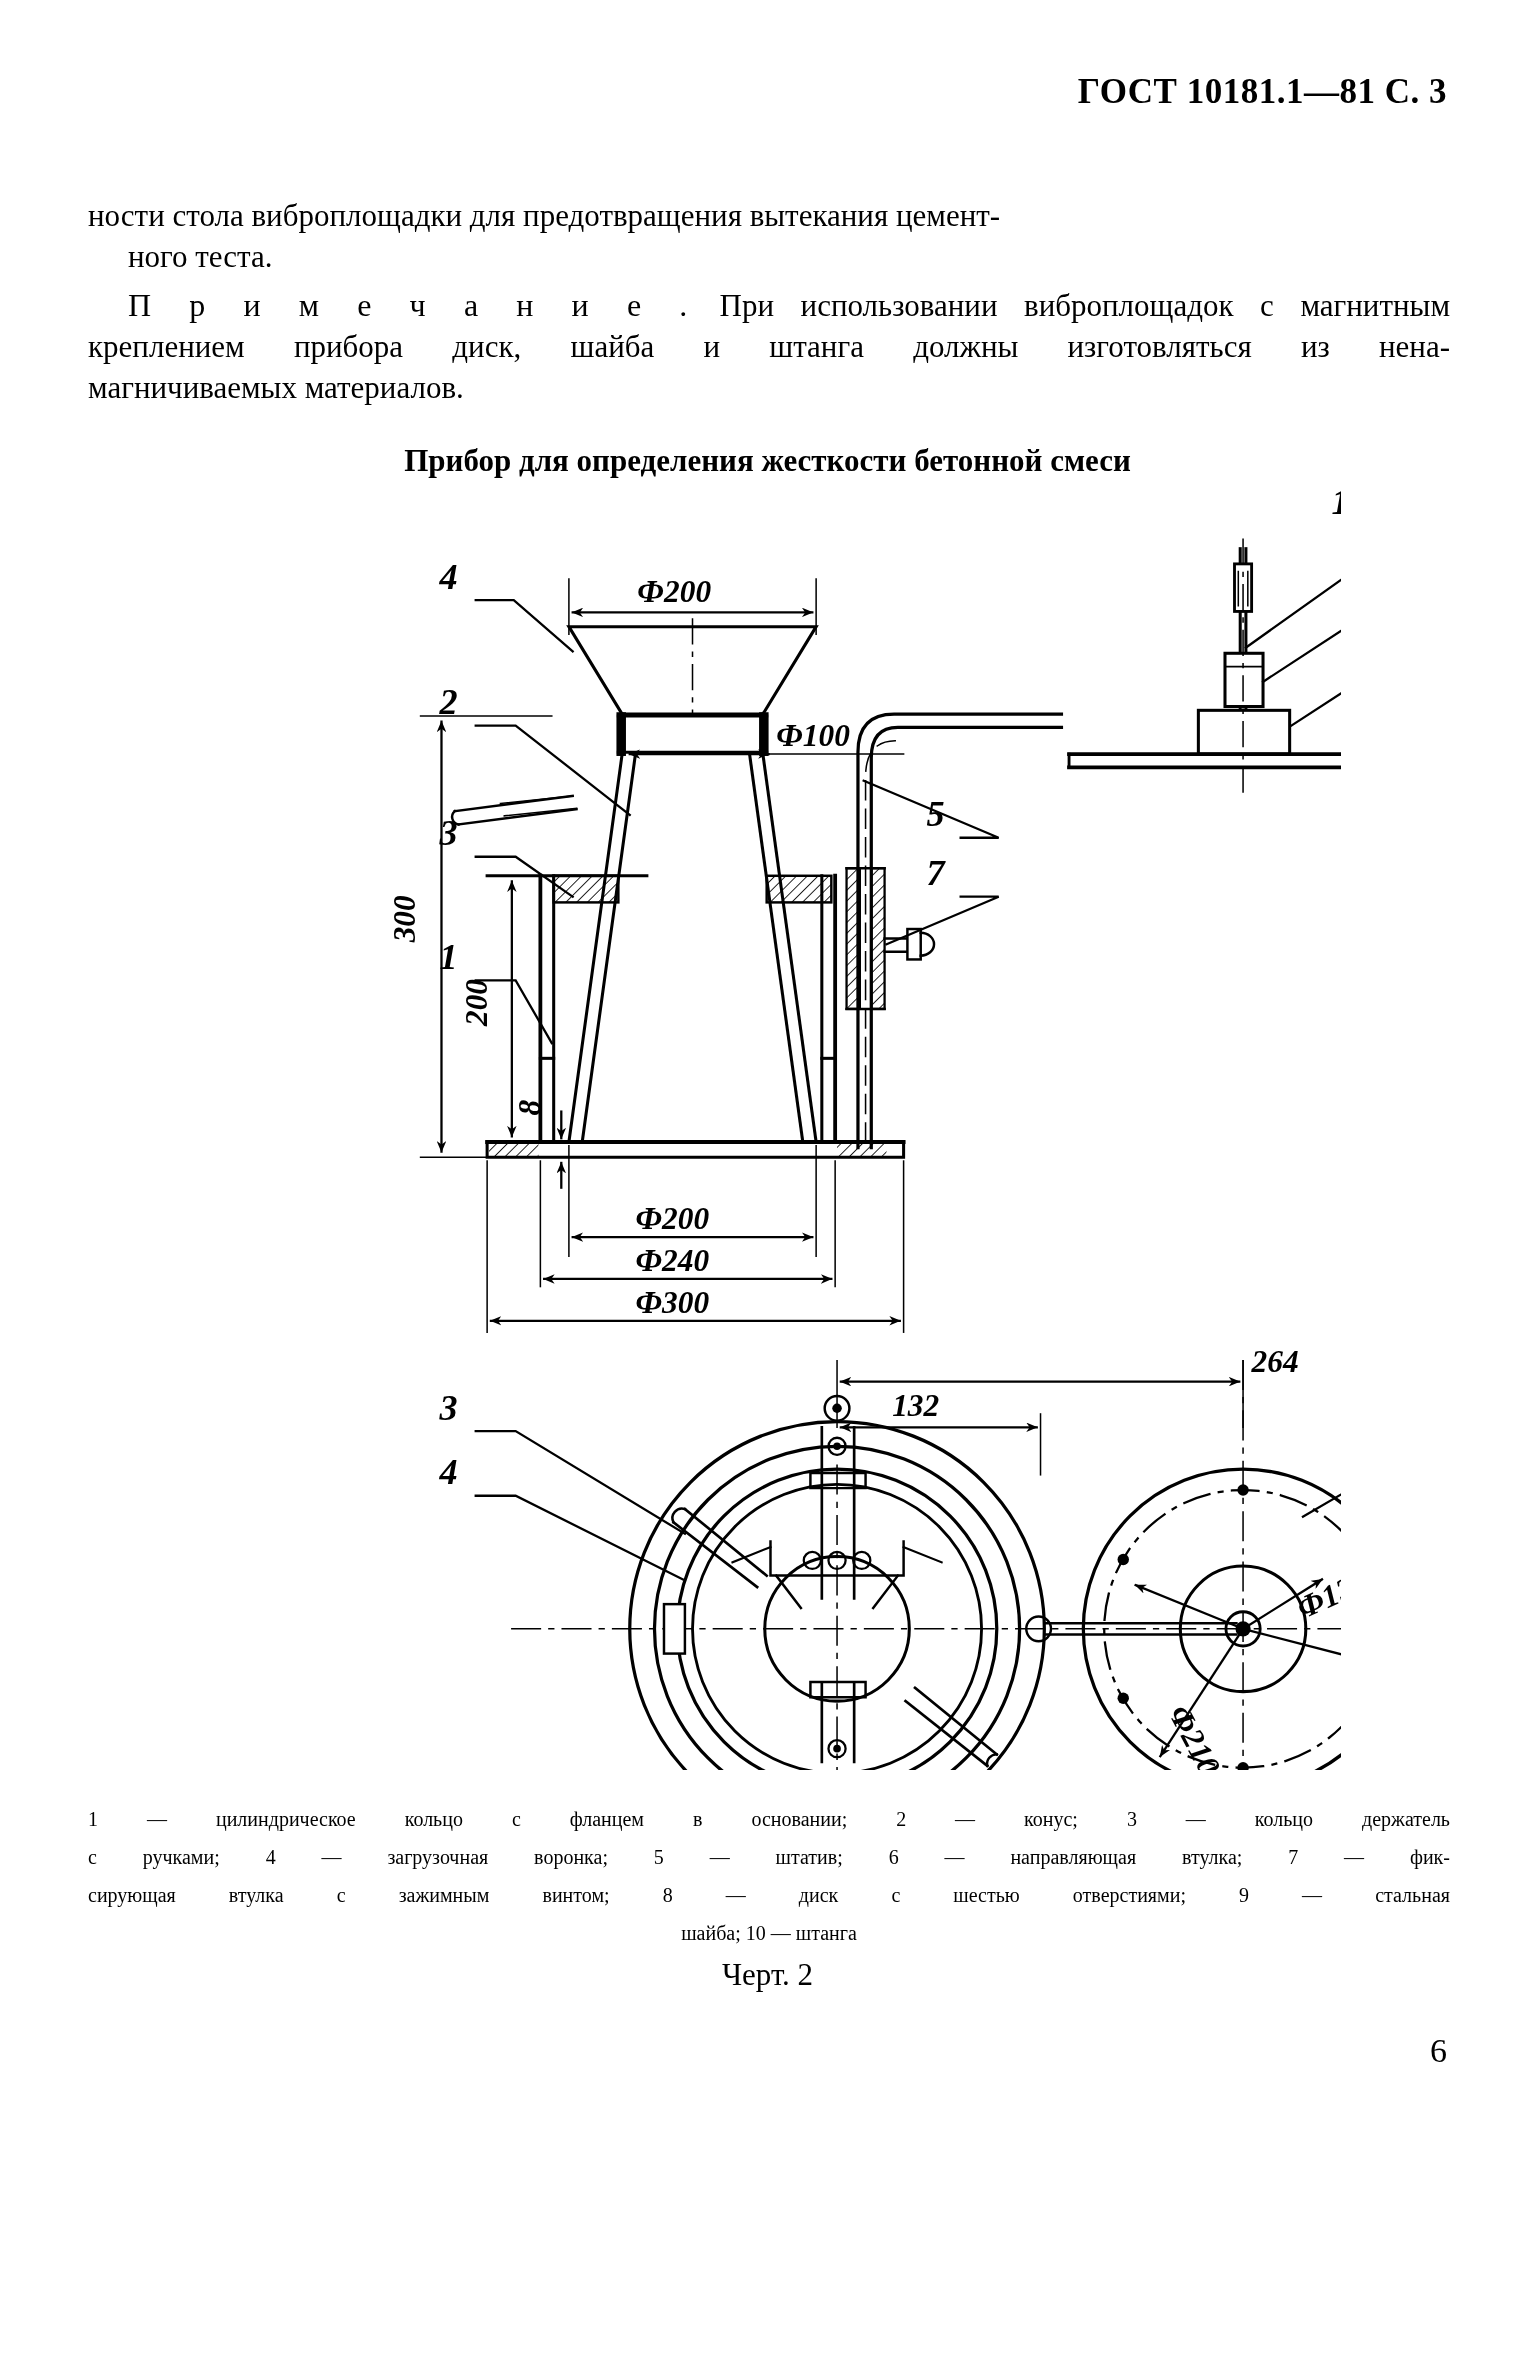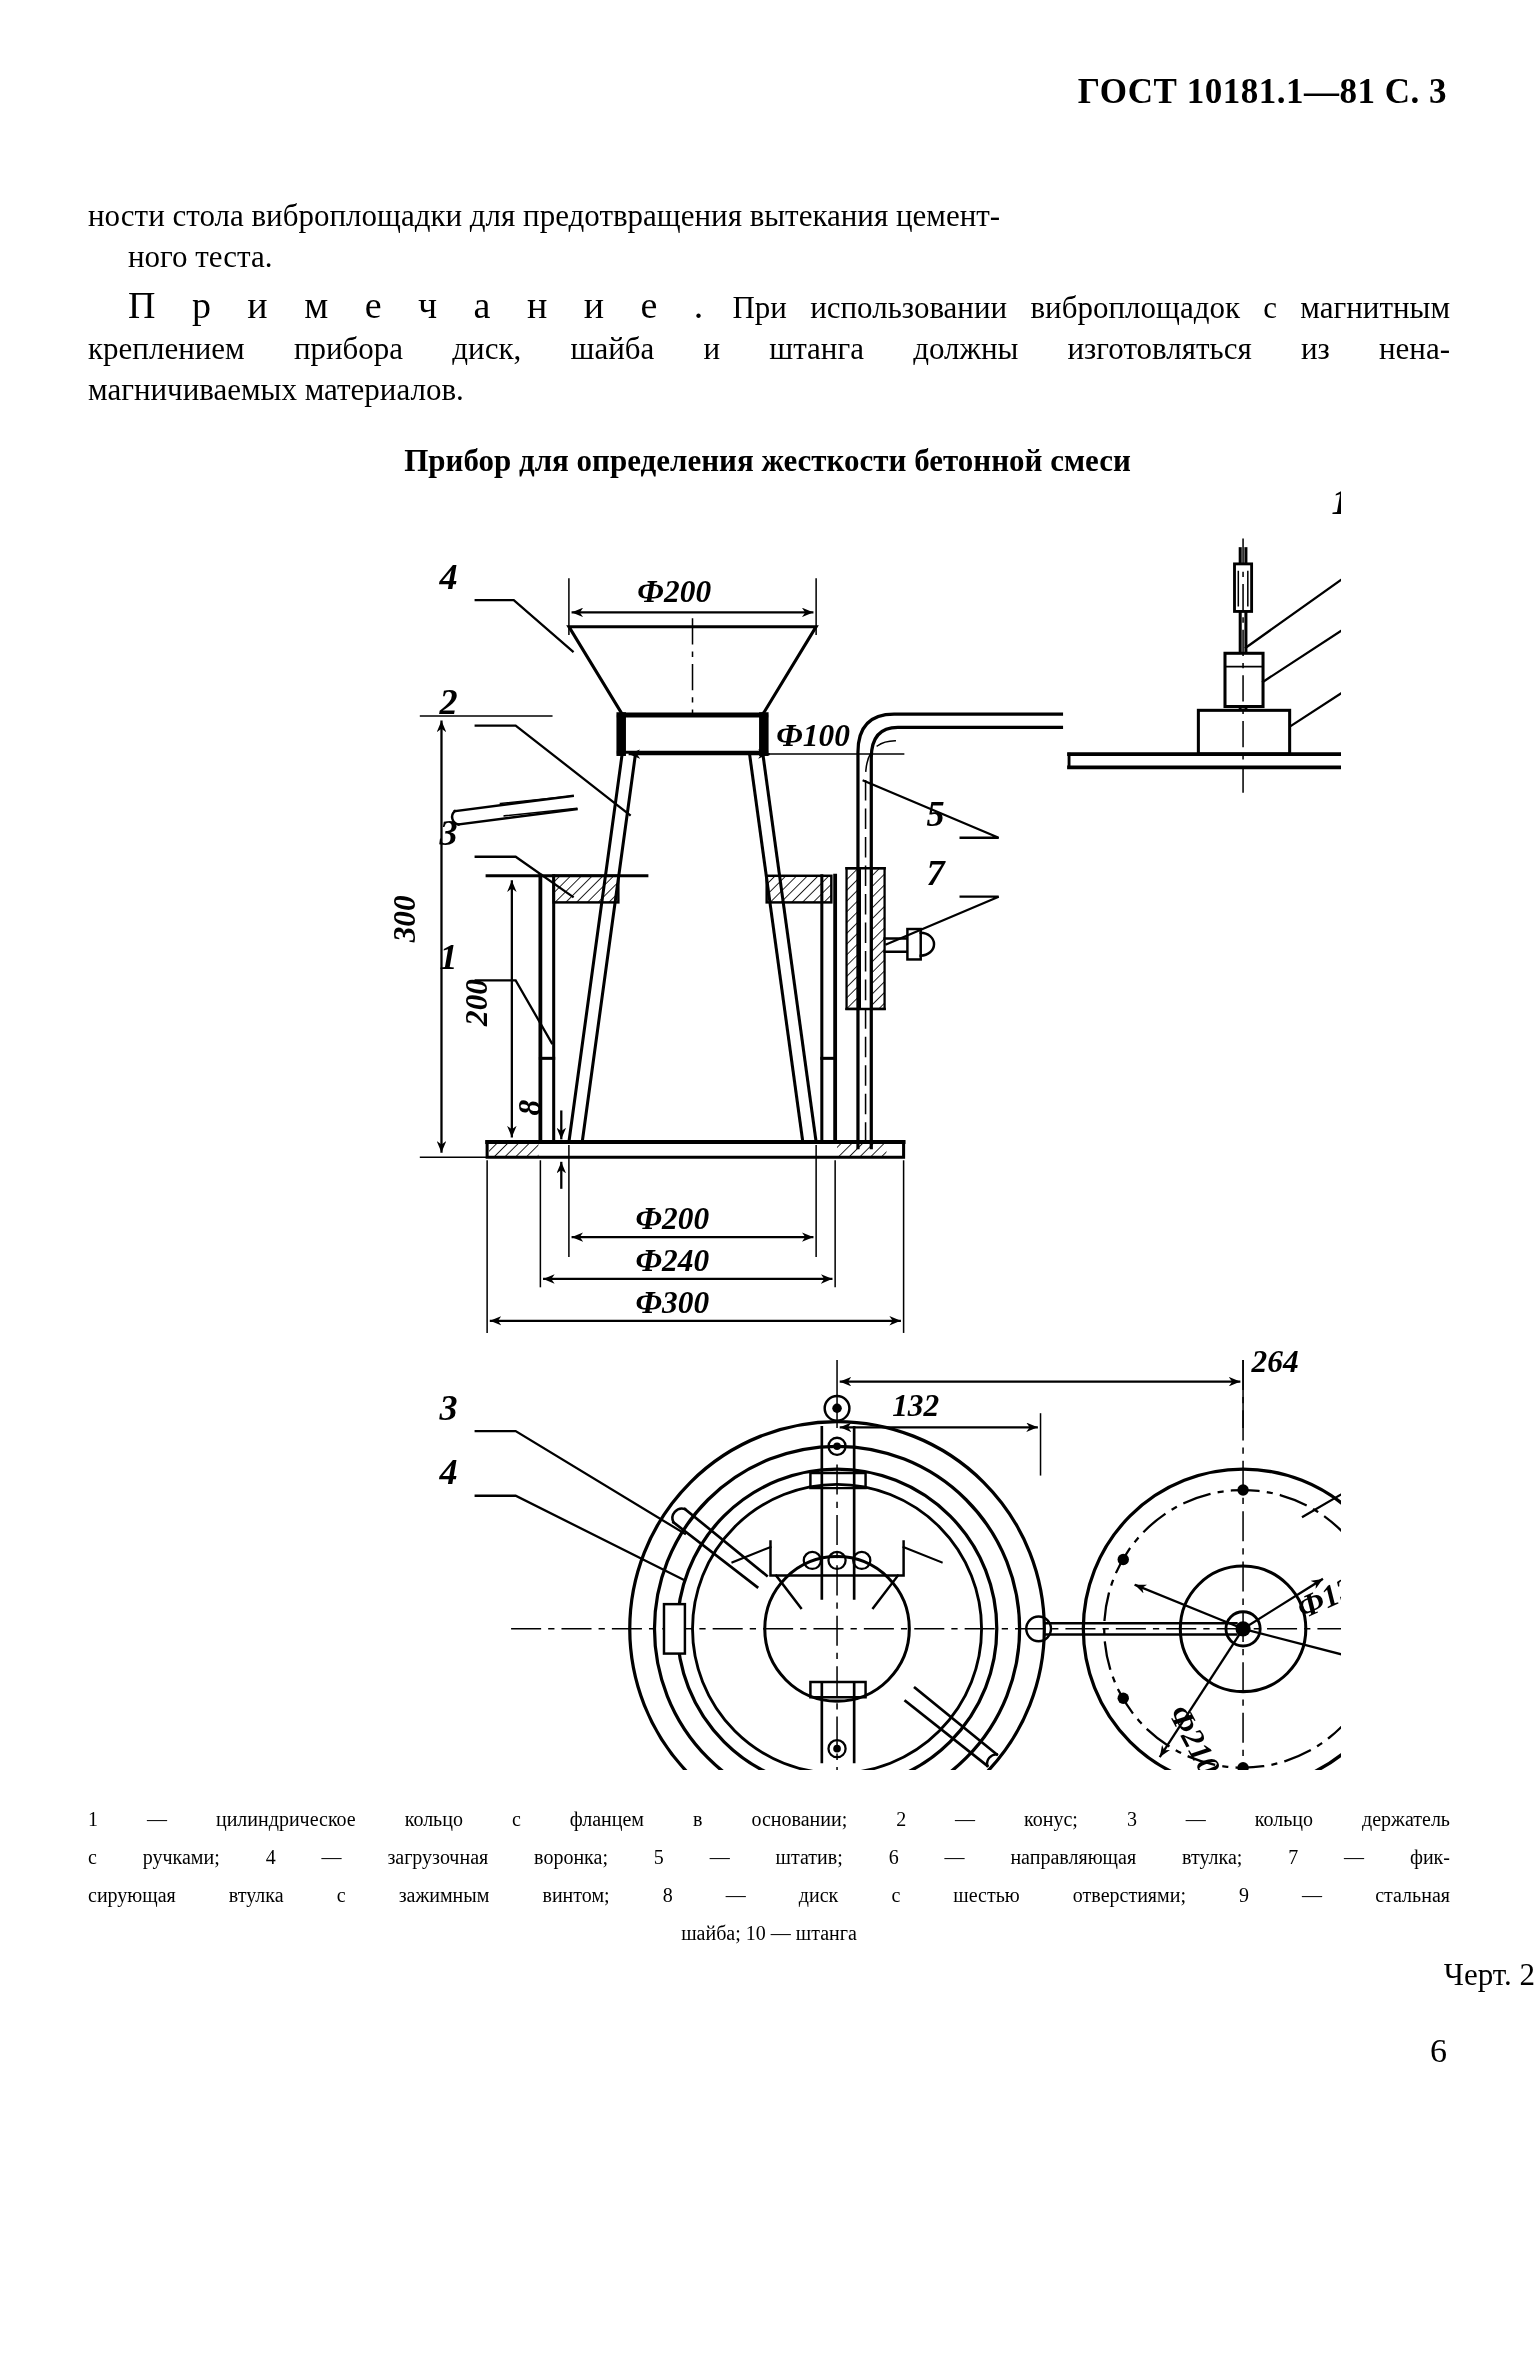--- a/index.html
+++ b/index.html
@@ -44,21 +44,21 @@
     line-height: 41px;
   }
   .para-1 { top: 195px; text-align: justify; }
   .para-1 .l2 { text-align: left; margin-left: 40px; }
 
   .para-2 { top: 285px; }
   .para-2 .line { text-align: justify; text-align-last: justify; }
   .para-2 .line-last { text-align: left; text-align-last: left; }
   .note-label {
     letter-spacing: 5.7px;
-    font-size: 38px;
+    font-size: 32px;
   }
 
   .fig-title {
     position: absolute;
     left: 0; right: 0;
     top: 443px;
     text-align: center;
     font-size: 31px;
     font-weight: bold;
   }
@@ -83,21 +83,21 @@
     line-height: 38px;
     text-align: justify;
   }
   .caption .cl { display: block; text-align: justify; text-align-last: justify; }
   .caption .cl-center { display: block; text-align: center; text-align-last: center; }
 
   .fig-number {
     position: absolute;
     left: 0; right: 0;
     top: 1957px;
-    text-align: right;
+    text-align: center;
     font-size: 31px;
   }
 
   .page-number {
     position: absolute;
     right: 88px;
     top: 2032px;
     font-size: 34px;
   }
 

